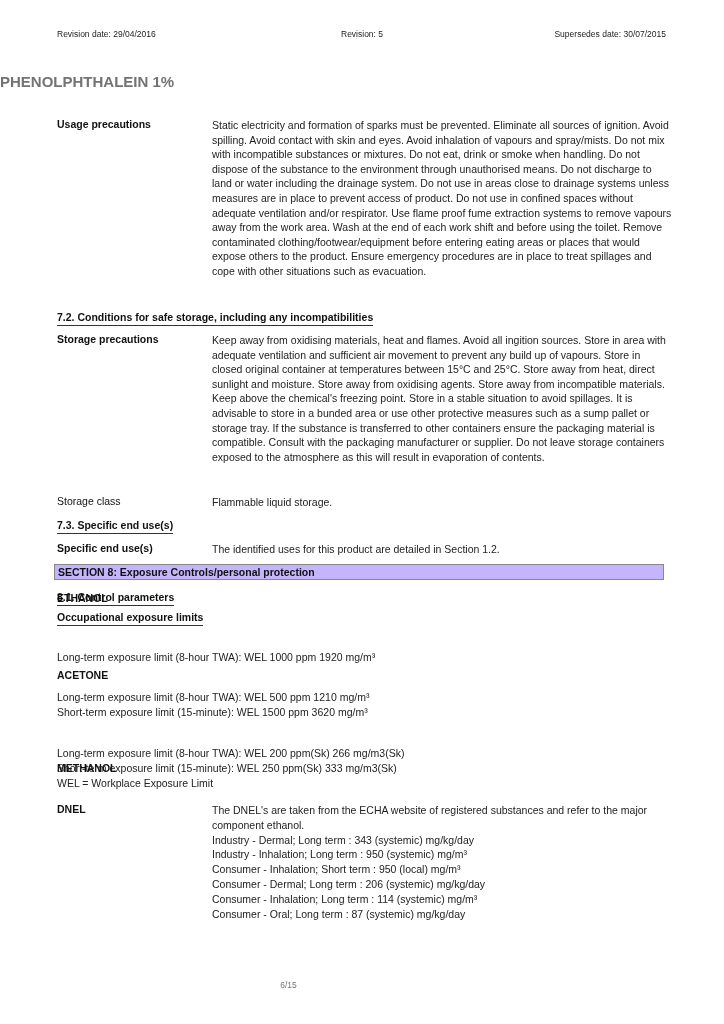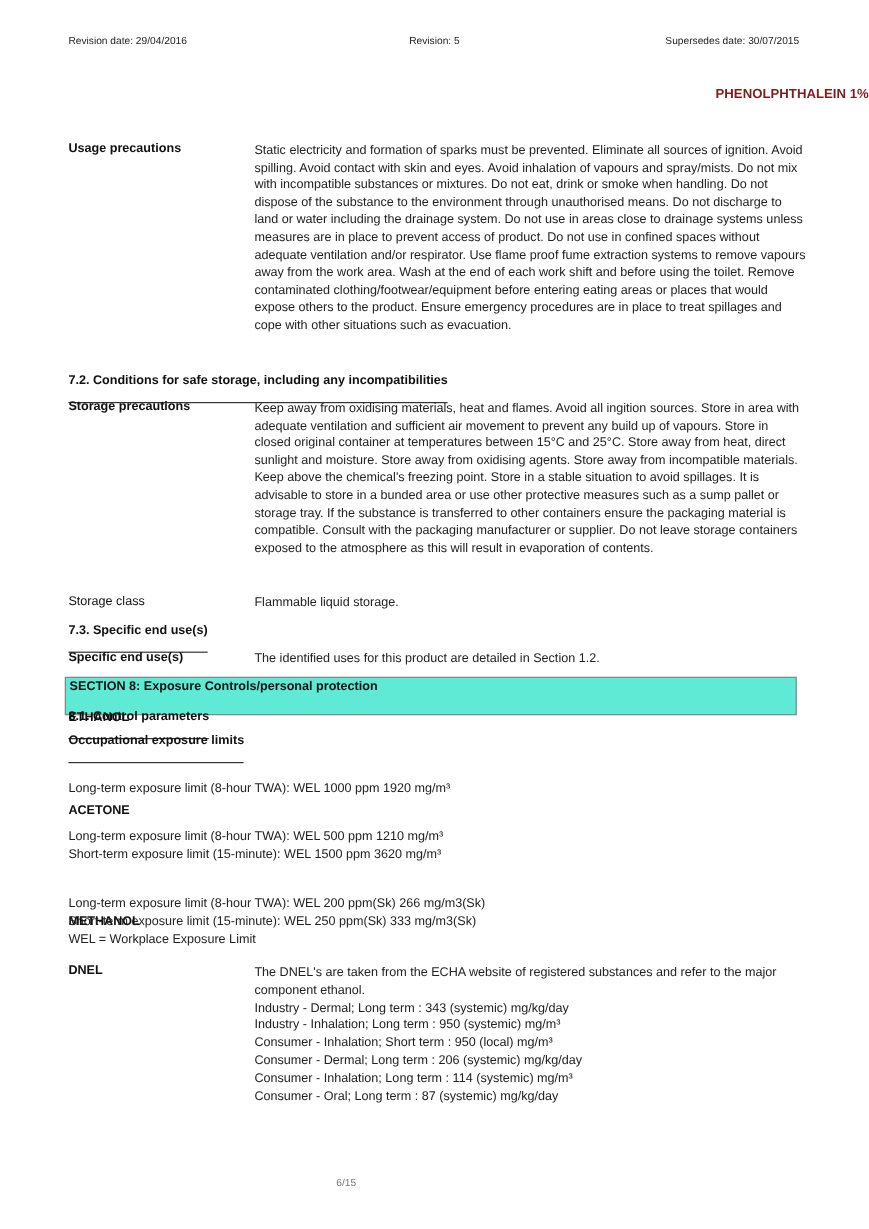--- a/index.html
+++ b/index.html
@@ -5,38 +5,38 @@
   html, body { margin: 0; padding: 0; background: #ffffff; }
   body {
     width: 724px; height: 1024px; position: relative; overflow: hidden;
     font-family: "Liberation Sans", sans-serif; color: #111;
   }
   .hdr { position: absolute; top: 29px; font-size: 8.5px; color: #222; }
   .hdr-left { left: 57px; }
   .hdr-mid { left: 341px; text-align: center; }
   .hdr-right { right: 58px; margin-left: 19px; }
   .title {
-    position: absolute; top: 73px; left: 0; width: 724px; text-align: right;
-    font-size: 11px; font-weight: bold; color: #7f1d1d;
+    position: absolute; top: 73px; left: 0; width: 724px; text-align: left;
+    font-size: 15px; font-weight: bold; color: #737373;
   }
   .row { position: absolute; left: 57px; width: 610px; }
   .label { position: absolute; left: 0; top: 0; font-size: 10.5px; font-weight: bold; }
   .val {
     position: absolute; left: 155px; top: 0; width: 460px;
     font-size: 10.5px; line-height: 14.6px; color: #222;
   }
   .subhead {
     position: absolute; left: 57px; font-size: 10.5px; font-weight: bold;
-    border-bottom: 1px solid #333; padding-bottom: 12px;
+    border-bottom: 1px solid #333; padding-bottom: 2px;
   }
   .plain-bold { position: absolute; left: 57px; font-size: 10.5px; font-weight: bold; }
   .line { position: absolute; left: 57px; font-size: 10.5px; color: #222; }
   .section-bar {
-    position: absolute; left: 54px; top: 564px; width: 610px; height: 32px;
-    background: #5eead4; border: 1px solid #888; box-sizing: border-box;
+    position: absolute; left: 54px; top: 564px; width: 610px; height: 16px;
+    background: #c4b5fd; border: 1px solid #888; box-sizing: border-box;
     font-size: 10.5px; font-weight: bold; padding-left: 3px; line-height: 14px;
   }
   .dnel-lines div { line-height: 14.8px; }
   .footer { position: absolute; top: 980px; left: 0; width: 577px; text-align: center; font-size: 8.5px; color: #777; }
 </style>
 </head>
 <body>
 
 <div class="hdr hdr-left">Revision date: 29/04/2016</div>
 <div class="hdr hdr-mid">Revision: 5</div>

